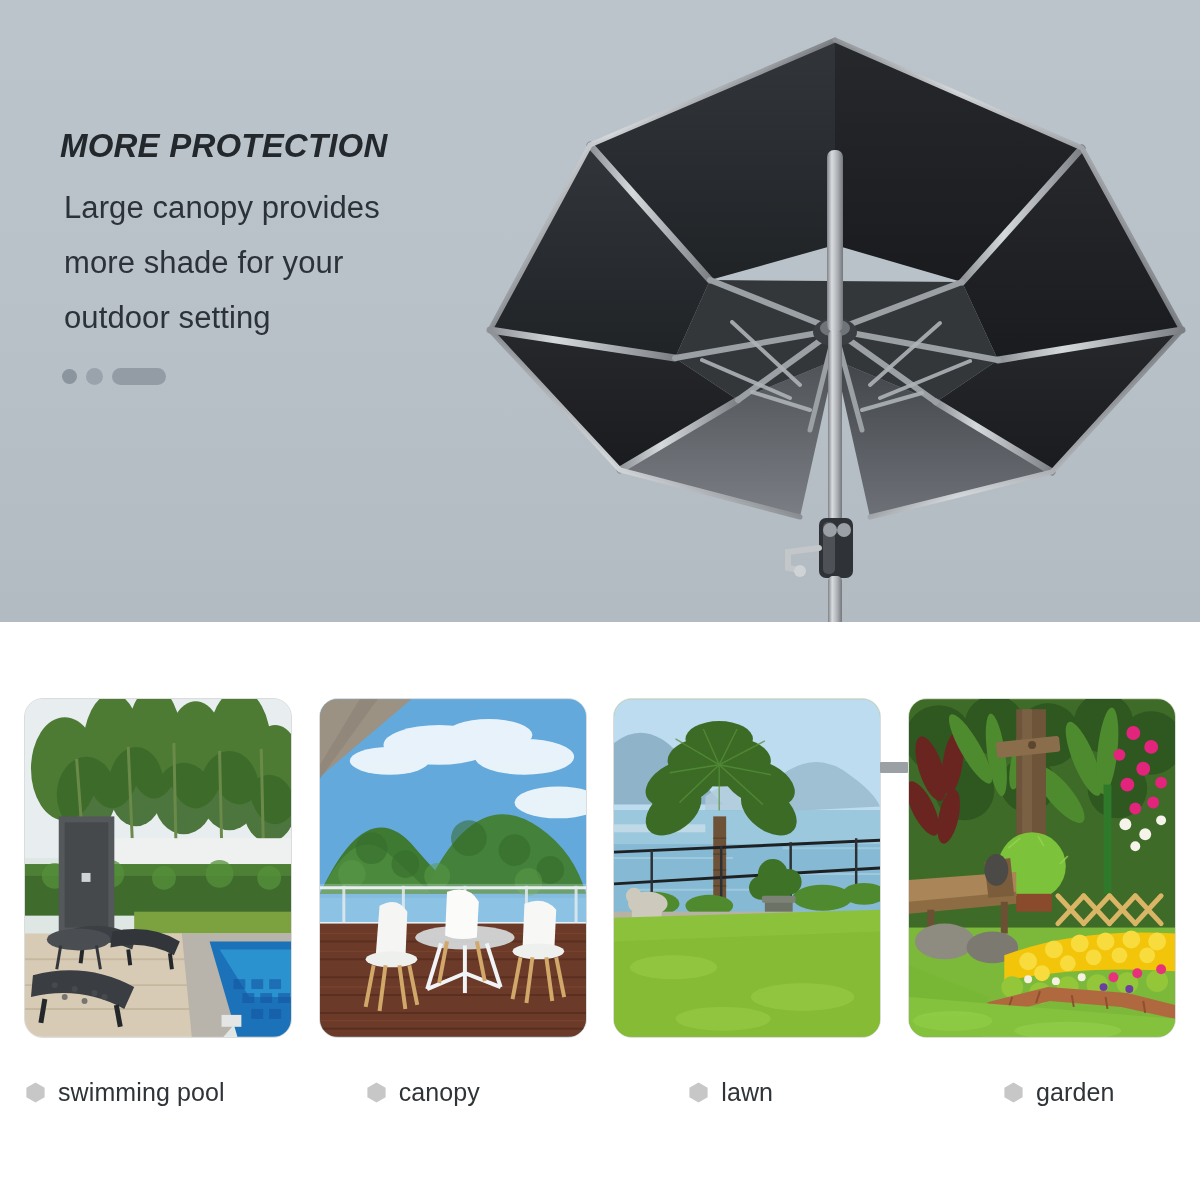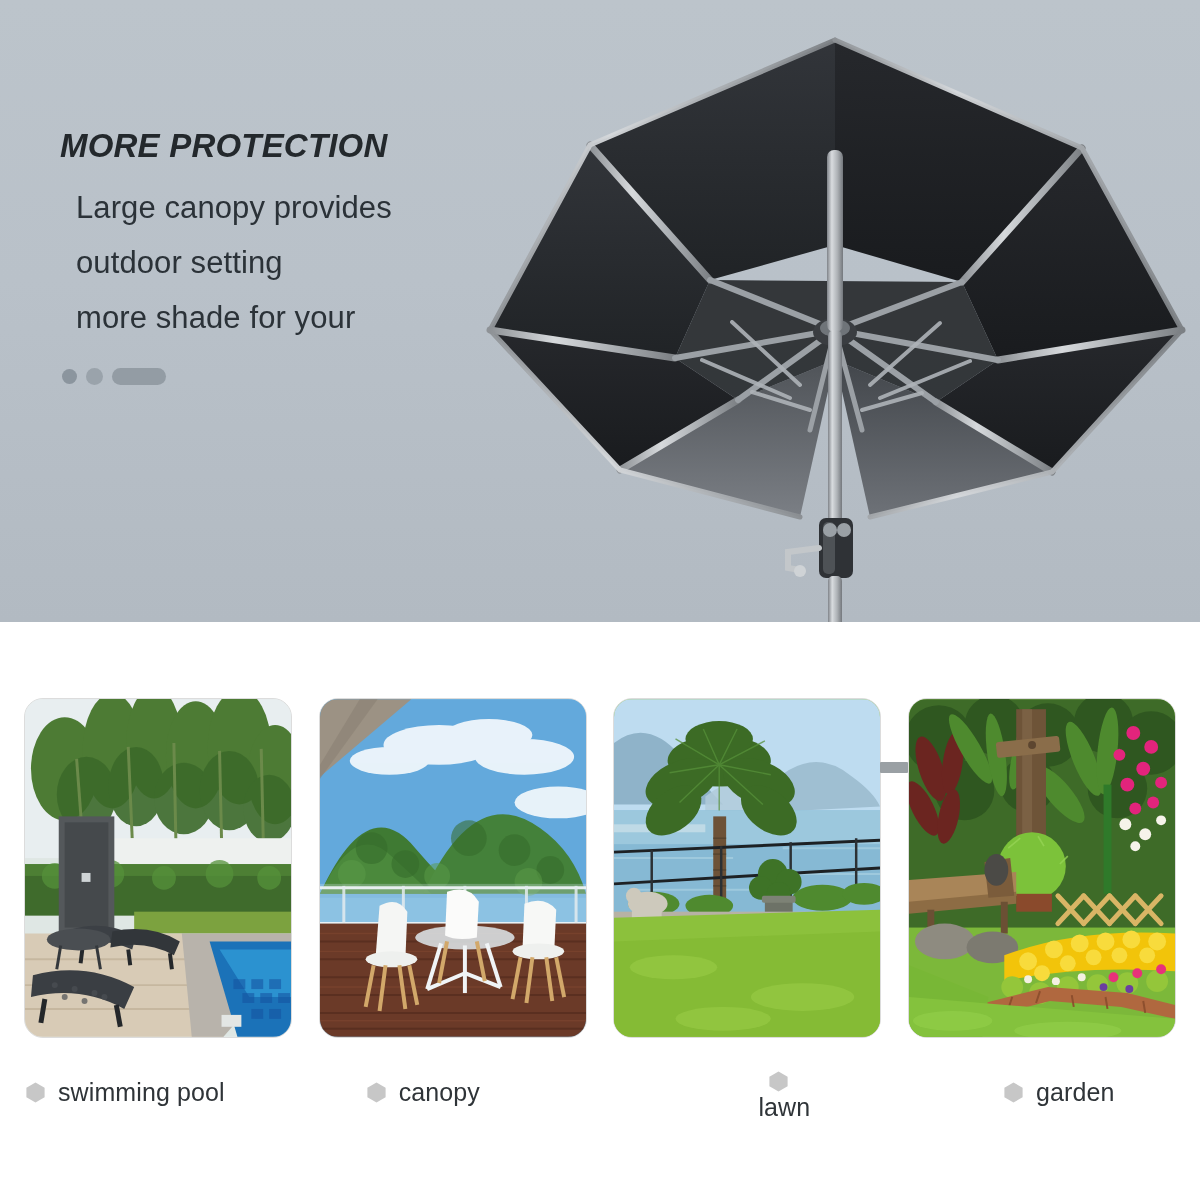--- a/index.html
+++ b/index.html
@@ -16,21 +16,21 @@
     background:linear-gradient(180deg,#bcc4cb 0%,#b9c1c9 45%,#b2bac2 100%);
     overflow:hidden;
   }
   .hero-copy{position:absolute;left:60px;top:128px;width:420px;}
   .hero-title{
     font-size:33px;font-weight:bold;letter-spacing:.2px;
     color:#23282c;margin:0 0 16px 0;line-height:1.1;white-space:nowrap;font-style:italic;
   }
   .hero-sub{
     font-size:31px;font-weight:300;color:#2b3238;line-height:55px;
-    margin:16px;letter-spacing:.1px;
+    margin:4px;letter-spacing:.1px;
   }
   .dots{position:absolute;left:2px;top:240px;display:flex;align-items:center;gap:9px;}
   .dot-a{width:15px;height:15px;border-radius:50%;background:#8b959e;}
   .dot-b{width:17px;height:17px;border-radius:50%;background:#9aa3ab;}
   .dot-c{width:54px;height:17px;border-radius:9px;background:#939ca4;}
 
   .umbrella{position:absolute;left:470px;top:30px;width:730px;height:600px;}
 
   
   .gallery{position:absolute;left:0;top:622px;width:1008px;height:578px;background:#fff;}
@@ -45,38 +45,38 @@
 
   .connector{
     position:absolute;left:880px;top:140px;width:28px;height:11px;
     background:#9aa0a4;border-radius:1px;
   }
 
   .labels{position:absolute;left:24px;top:448px;width:1152px;height:44px;
           display:flex;justify-content:space-between;}
   .label{display:flex;align-items:center;width:268px;}
   .label.c2{padding-left:46px;box-sizing:border-box;}
-  .label.c3{padding-left:74px;box-sizing:border-box;flex-direction:column;}
+  .label.c3{padding-left:74px;box-sizing:border-box;}
   .label.c4{padding-left:94px;box-sizing:border-box;}
   .hexbullet{width:23px;height:23px;flex:0 0 23px;margin-right:11px;}
   .label-text{font-size:25px;font-weight:300;color:#2f3438;letter-spacing:.1px;white-space:nowrap;}
 </style>
 </head>
 <body>
 
 <div class="page">
 
   <div class="hero">
 
     <div class="hero-copy">
       <div class="hero-title">MORE PROTECTION</div>
       <div class="hero-sub">
         <div>Large canopy provides</div>
+        <div>more shade for your</div>
         <div>outdoor setting</div>
-        <div>more shade for your</div>
       </div>
       <div class="dots">
         <span class="dot-a"></span>
         <span class="dot-b"></span>
         <span class="dot-c"></span>
       </div>
     </div>
 
     <div class="umbrella">
       <svg viewBox="0 0 730 600" xmlns="http://www.w3.org/2000/svg">

